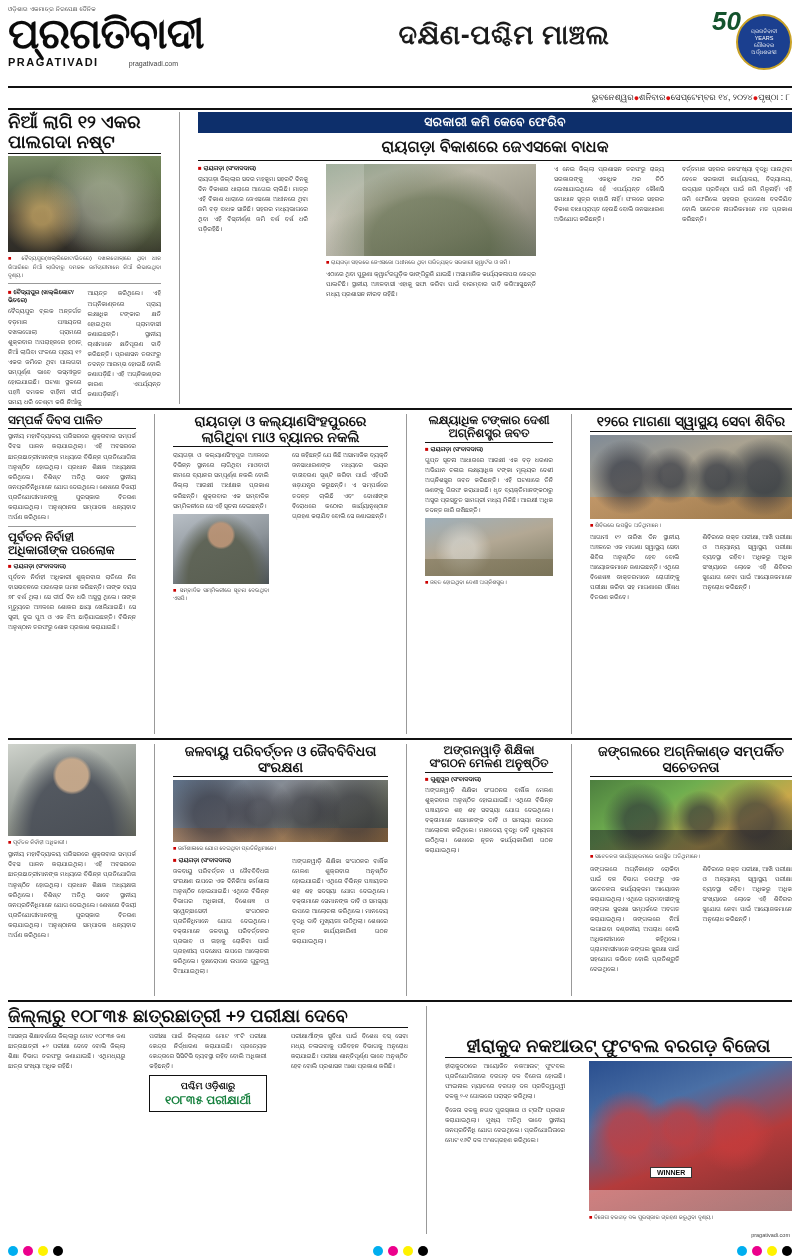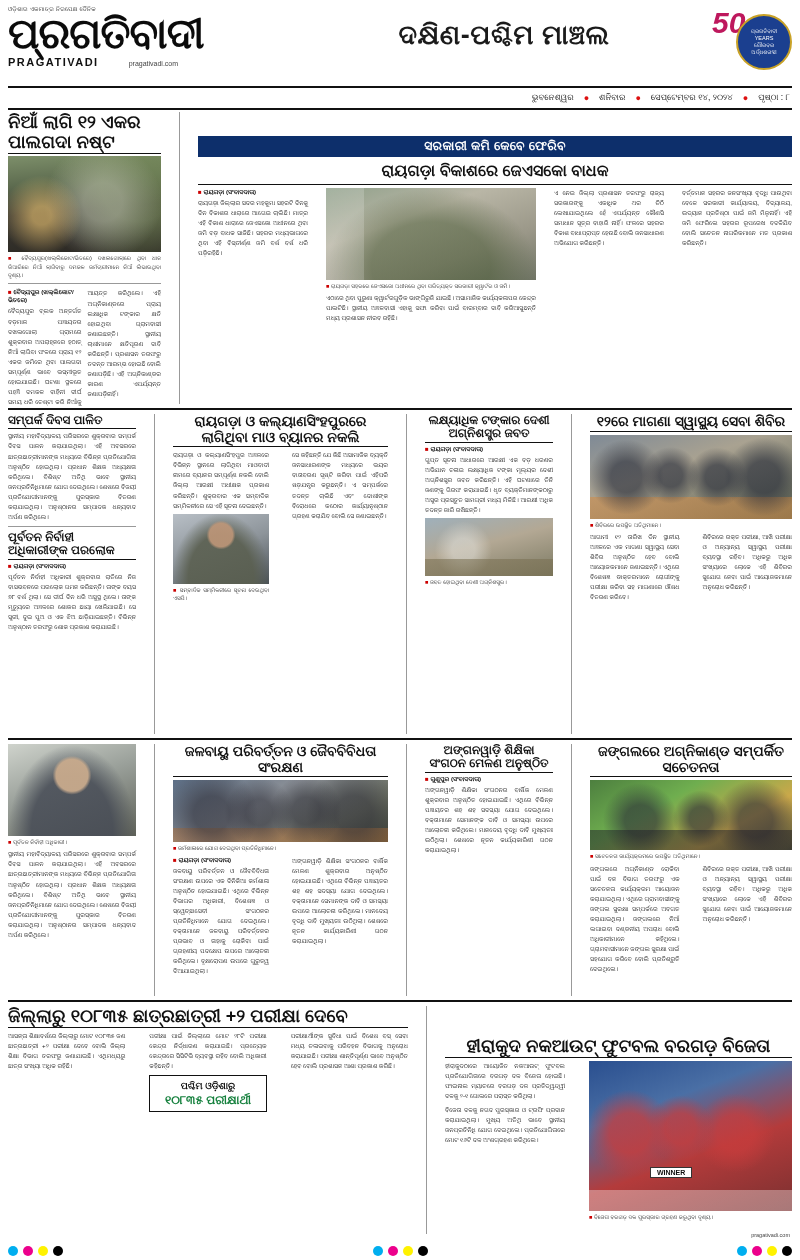--- a/index.html
+++ b/index.html
@@ -22,35 +22,35 @@
     letter-spacing:-1px;
   }
   .mast-sub { display:flex; gap:30px; align-items:baseline; margin-top:2px; }
   .mast-sub .en { font-size:11px; font-weight:bold; letter-spacing:1.5px;text-align:center; }
   .mast-sub .site { font-size:7px; color:#444; }
   .mast-center { flex:1; text-align:center; padding-top:14px; }
   .mast-center .edition { font-size:27px; font-weight:bold; color:#1b1b1b; letter-spacing:.5px; }
   .mast-right { width:92px; text-align:right; padding-top:2px; }
   .logo50 { width:78px; height:64px; display:inline-block; position:relative; }
   .logo50 .fifty {
-    position:absolute; left:-2px; top:-2px; font-size:30px; font-weight:bold;
-    color:#be185d; font-style:italic;
+    position:absolute; left:-2px; top:-2px; font-size:26px; font-weight:bold;
+    color:#14532d; font-style:italic;
   }
   .logo50 .circ {
     position:absolute; right:0; top:6px; width:56px; height:56px; border-radius:50%;
     background:#1b3f8f; color:#fff; font-size:5.5px; display:flex; align-items:center;
     justify-content:center; text-align:center; line-height:1.25; padding:6px;
     border:2px solid #c9a227;
   }
 
   .rule { border-top:2px solid #111; margin:2px 0; }
   .rule-thin { border-top:1px solid #111; margin:1px 0; }
 
   .dateline {
-    display:flex; justify-content:flex-end; gap:10px; align-items:center;
+    display:flex; justify-content:flex-end; align-items:center;
     font-size:8.5px; padding:2px 2px 3px 0; color:#111;
   }
   .dateline .dot { color:#d11; font-size:9px; }
 
   
   .cols { display:flex; gap:18px; }
   .vsep { border-left:1px solid #999; }
   .hsep { border-top:1px solid #999; margin:4px 0; }
   .hsep2 { border-top:2px solid #111; margin:4px 0; }
 
@@ -208,21 +208,21 @@
       <div class="caption">ବୈଦ୍ୟପୁର(ଖଲ୍ଲିକୋଟ/ଭିତରେ) ଦଖଲଗୋଲାରେ ଥିବା ଧାନ କିଆରିରେ ନିଆଁ ଲାଗିବାରୁ ଦମକଳ କର୍ମଚାରୀମାନେ ନିଆଁ ଲିଭାଉଥିବା ଦୃଶ୍ୟ।</div>
       <div class="hsep"></div>
       <div class="colcount2">
         <div class="byline">ବୈଦ୍ୟପୁର (ଖଲ୍ଲିକୋଟ/ଭିତରେ)</div>
         <div class="body-text">ବୈଦ୍ୟପୁର ବ୍ଲକ ଅନ୍ତର୍ଗତ ବଡ଼ମାଳ ପଞ୍ଚାୟତର ଦଖଲଗୋଲା ଗ୍ରାମରେ ଶୁକ୍ରବାର ଅପରାହ୍ନରେ ହଠାତ୍ ନିଆଁ ଲାଗିବା ଫଳରେ ପ୍ରାୟ ୧୨ ଏକର ଜମିରେ ଥିବା ପାଲଗଦା ସମ୍ପୂର୍ଣ୍ଣ ଭାବେ ଭସ୍ମୀଭୂତ ହୋଇଯାଇଛି। ଘଟଣା ସ୍ଥଳରେ ପହଞ୍ଚି ଦମକଳ ବାହିନୀ ଦୀର୍ଘ ସମୟ ଧରି ଚେଷ୍ଟା କରି ନିଆଁକୁ ଆୟତ୍ତ କରିଥିଲେ। ଏହି ଅଗ୍ନିକାଣ୍ଡରେ ପ୍ରାୟ ଲକ୍ଷାଧିକ ଟଙ୍କାର କ୍ଷତି ହୋଇଥିବା ଗ୍ରାମବାସୀ ଜଣାଇଛନ୍ତି। ସ୍ଥାନୀୟ ଚାଷୀମାନେ କ୍ଷତିପୂରଣ ଦାବି କରିଛନ୍ତି। ପ୍ରଶାସନ ତରଫରୁ ତଦନ୍ତ ଆରମ୍ଭ ହୋଇଛି ବୋଲି ଜଣାପଡ଼ିଛି। ଏହି ଅଗ୍ନିକାଣ୍ଡର କାରଣ ଏପର୍ଯ୍ୟନ୍ତ ଜଣାପଡ଼ିନାହିଁ।</div>
       </div>
     </div>
 
     <div class="vsep"></div>
 
-    <div style="flex:1;margin-top:24px;">
+    <div style="flex:1;">
       <div class="banner">ସରକାରୀ କମି କେବେ ଫେରିବ</div>
       <div class="hl hl-xl" style="text-align:center; margin:5px 0 4px;">ରାୟଗଡ଼ା ବିକାଶରେ ଜେଏସକୋ ବାଧକ</div>
       <div class="rule-thin"></div>
       <div class="cols" style="margin-top:3px;">
         <div style="width:110px;">
           <div class="byline">ରାୟଗଡ଼ା (ସଂବାଦଦାତା)</div>
           <div class="body-text">ରାୟଗଡ଼ା ଜିଲ୍ଲାର ସଦର ମହକୁମା ସହରଟି ଦିନକୁ ଦିନ ବିକାଶର ଧାରାରେ ଆଗେଇ ଚାଲିଛି। ମାତ୍ର ଏହି ବିକାଶ ଧାରାରେ ଜେଏସକୋ ଅଧୀନରେ ଥିବା ଜମି ବଡ଼ ବାଧକ ସାଜିଛି। ସହରର ମଧ୍ୟଭାଗରେ ଥିବା ଏହି ବିସ୍ତୀର୍ଣ୍ଣ ଜମି ବର୍ଷ ବର୍ଷ ଧରି ପଡ଼ିରହିଛି।</div>
         </div>
         <div style="width:210px;">
           <div class="photo ph-building" style="height:92px;"></div>

